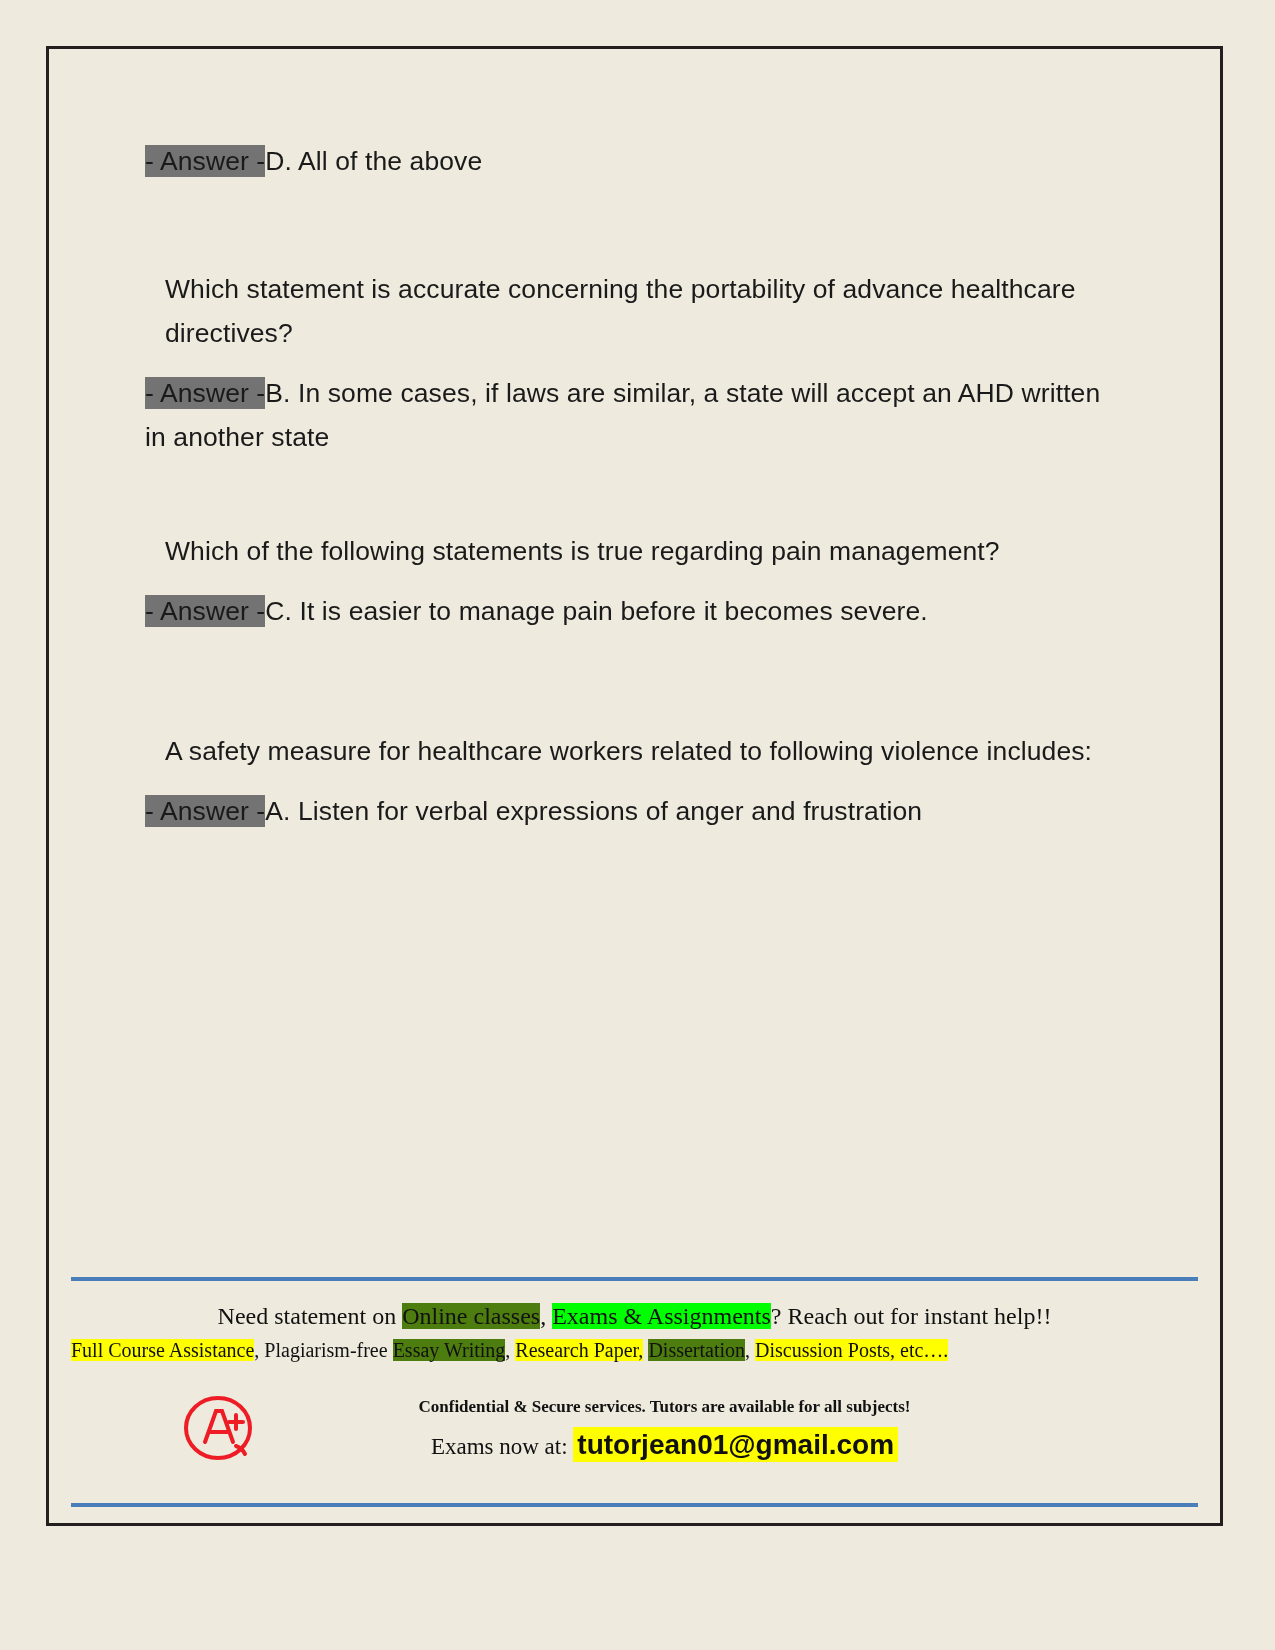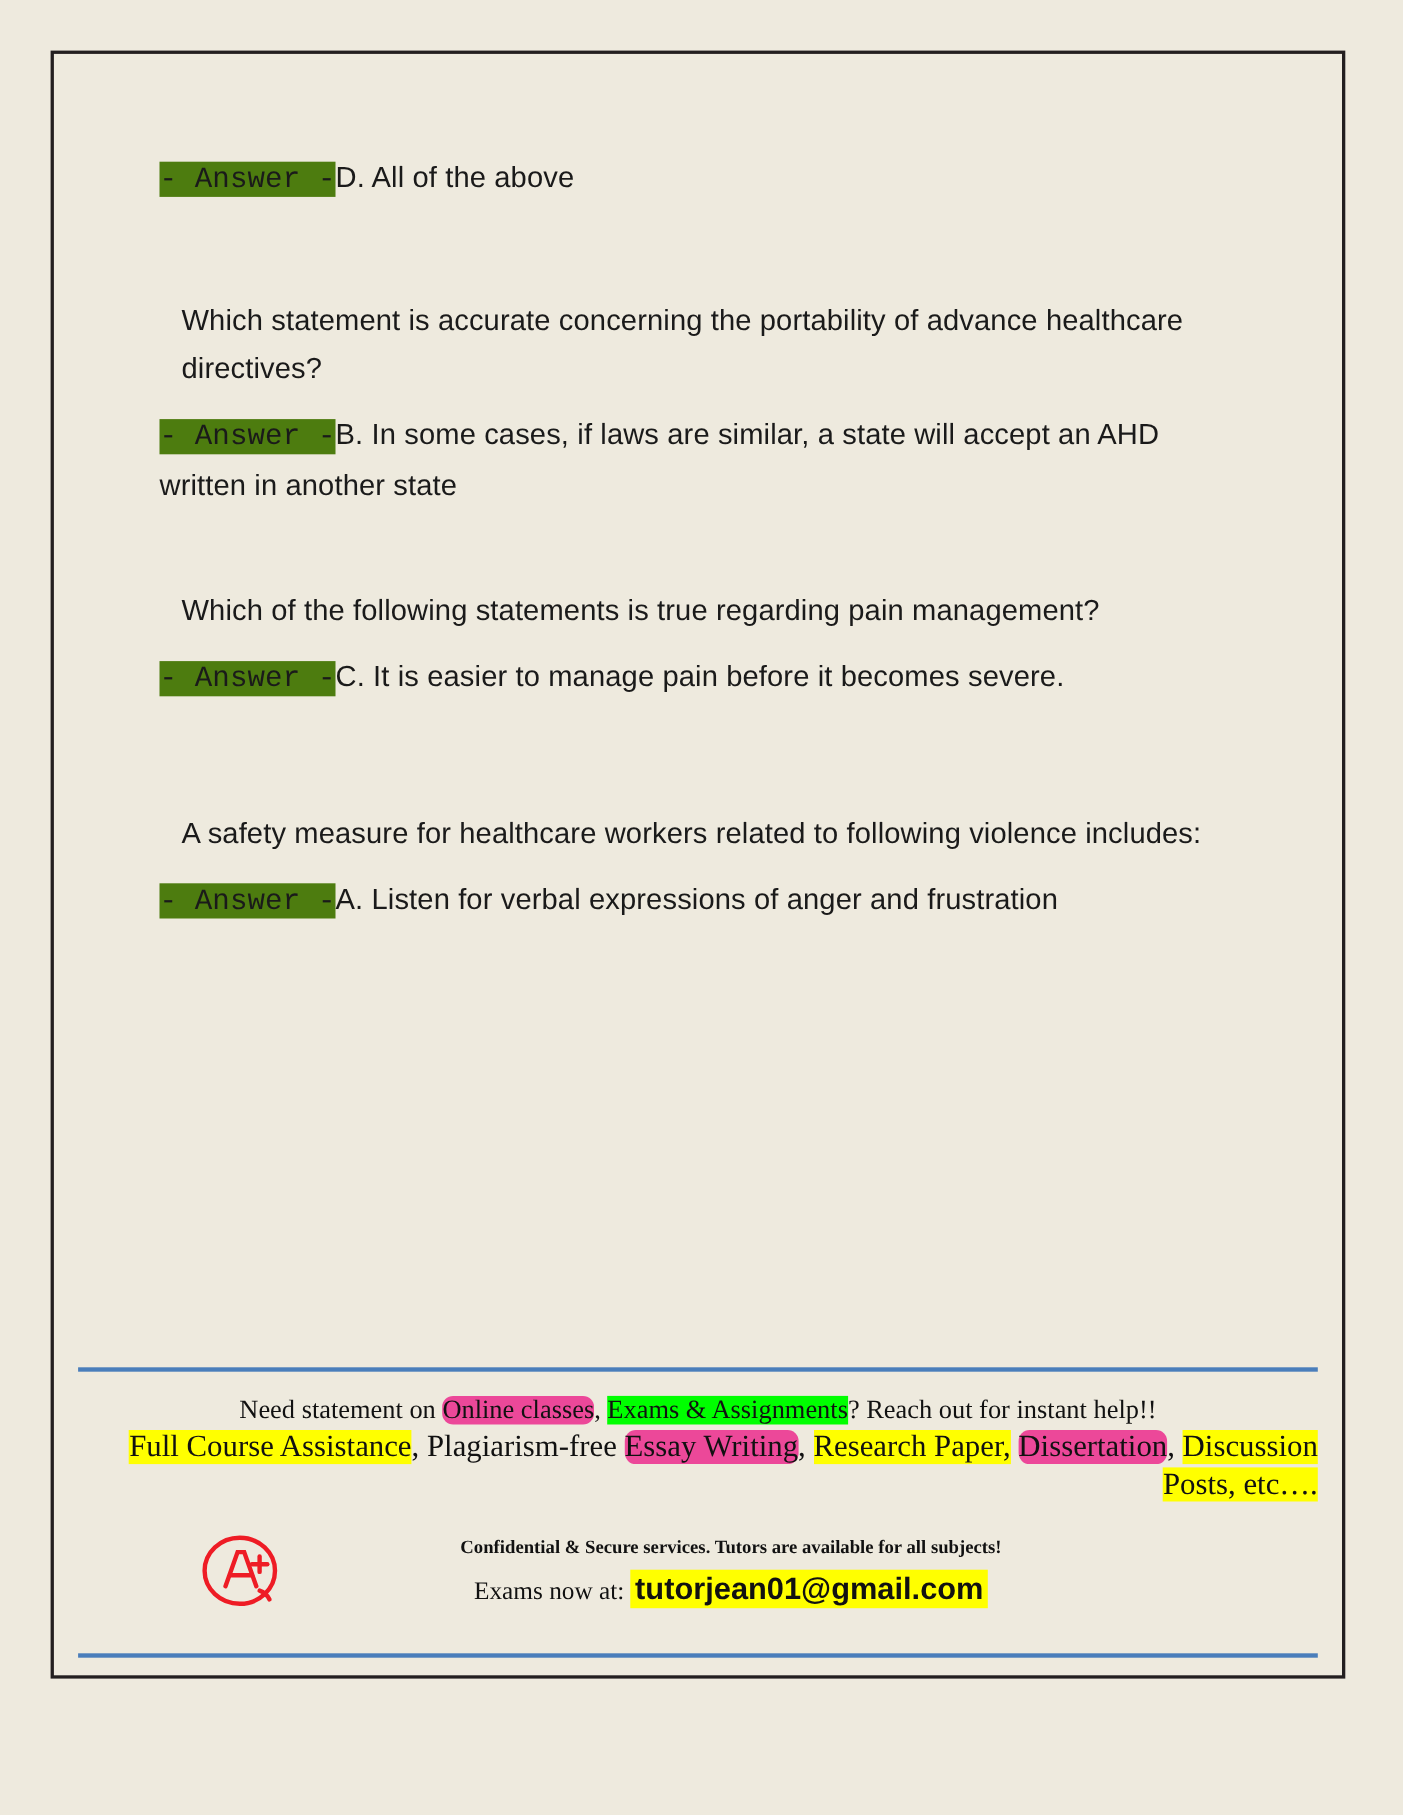--- a/index.html
+++ b/index.html
@@ -37,23 +37,22 @@
     line-height: 44px;
     color: #1a1a1a;
     font-family: "Liberation Sans", sans-serif;
     letter-spacing: 0.1px;
   }
   .question {
     margin-bottom: 16px;
     margin-left: 20px;
   }
   .answer .hl {
-    background: #4d7c0f;
+    background: #737373;
     padding: 1px 0;
-    font-family: Liberation Mono, monospace;
   }
   .spacer-lg { height: 40px; }
   .spacer-md { height: 26px; }
 
   
   .footer {
     position: absolute;
     left: 22px;
     right: 22px;
     bottom: 16px;
@@ -68,26 +67,26 @@
   .footer-serif {
     font-family: "Liberation Serif", serif;
     color: #111;
   }
   .f-line1 {
     text-align: center;
     font-size: 24px;
     line-height: 34px;
   }
   .f-line2 {
-    text-align: right;
-    font-size: 28px;
+    text-align: left;
+    font-size: 20px;
     line-height: 34px;
   }
   .hl-y { background: #ffff00; }
-  .hl-c { background: #ec4899; border-radius: 10px; }
+  .hl-c { background: #4d7c0f; }
   .hl-g { background: #00ff00; }
   .footer-bottom {
     position: relative;
     margin-top: 22px;
     min-height: 92px;
   }
   .aplus {
     position: absolute;
     left: 110px;
     top: 2px;

